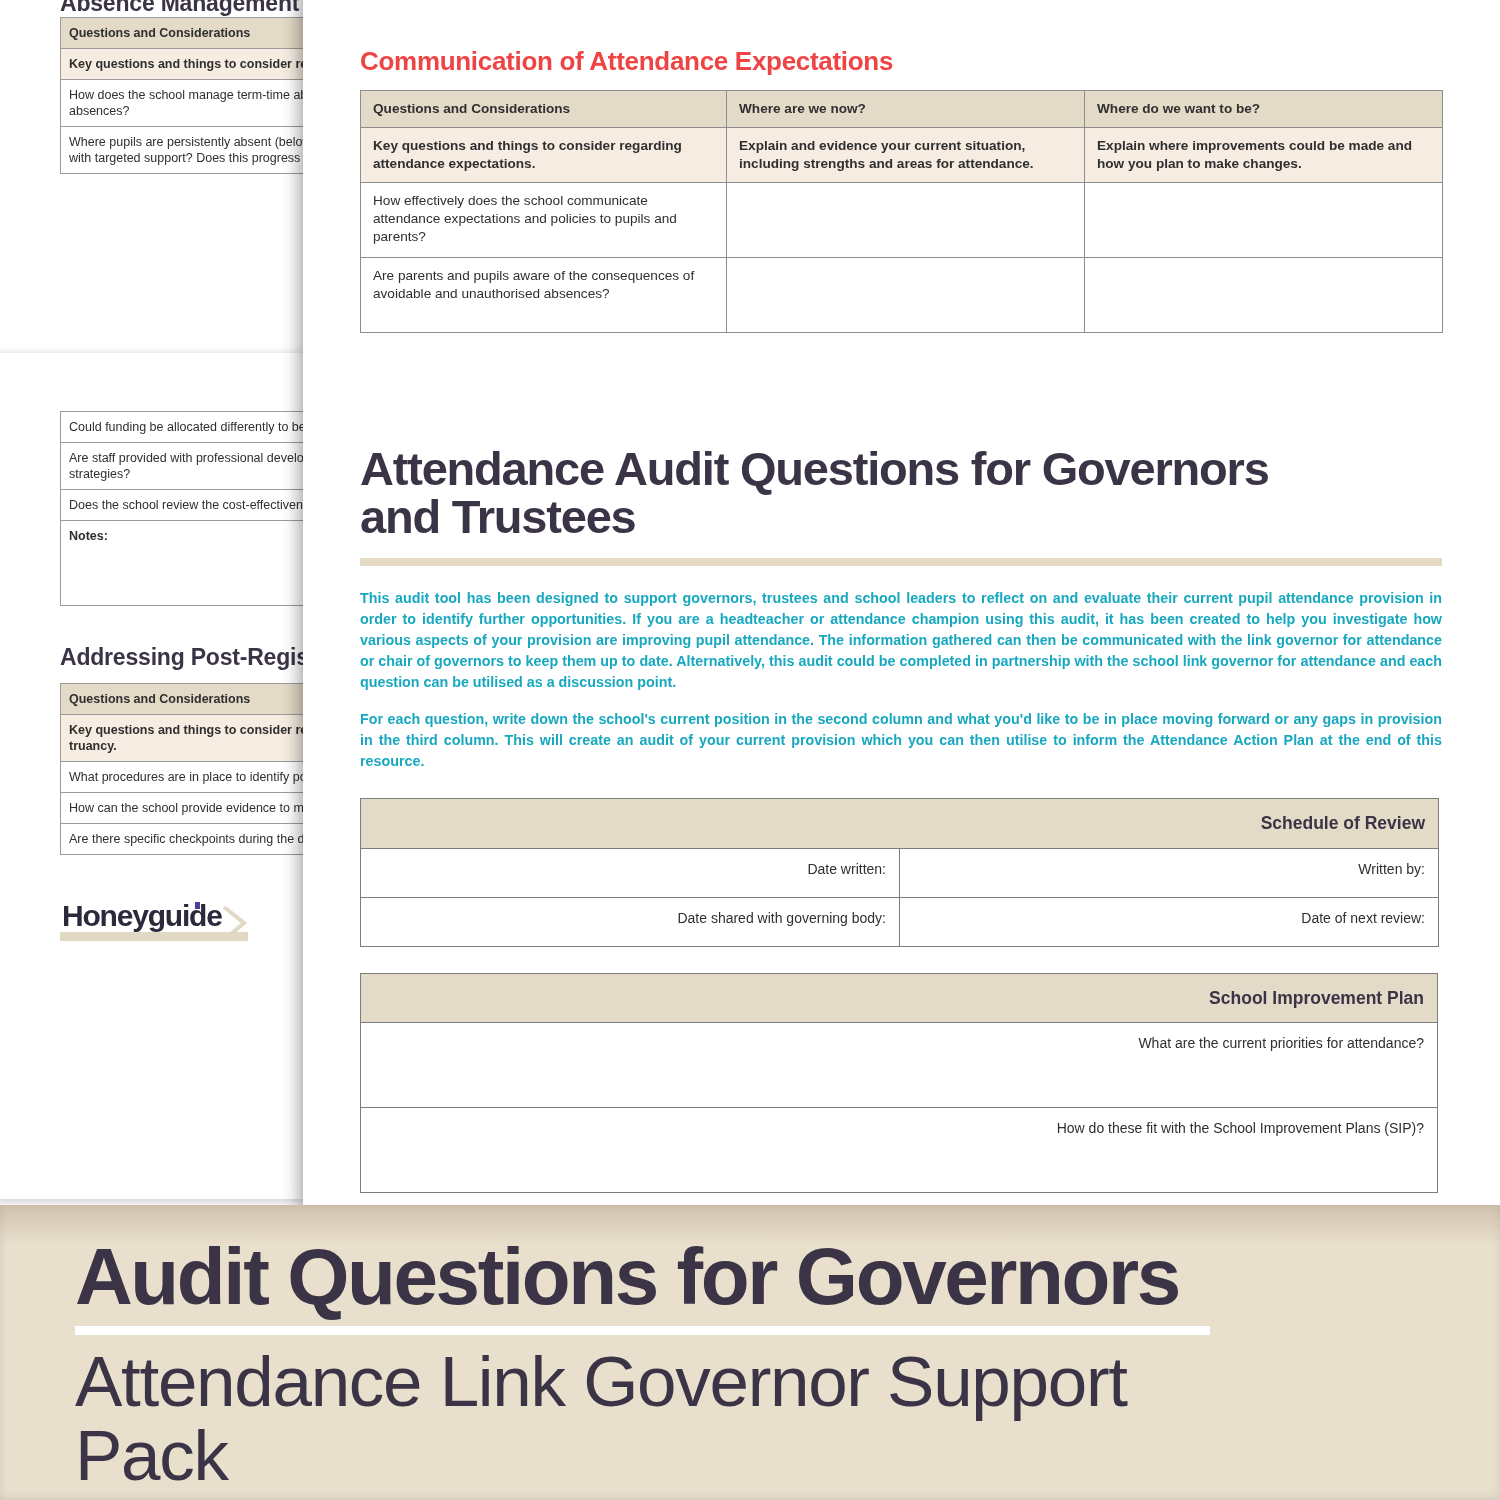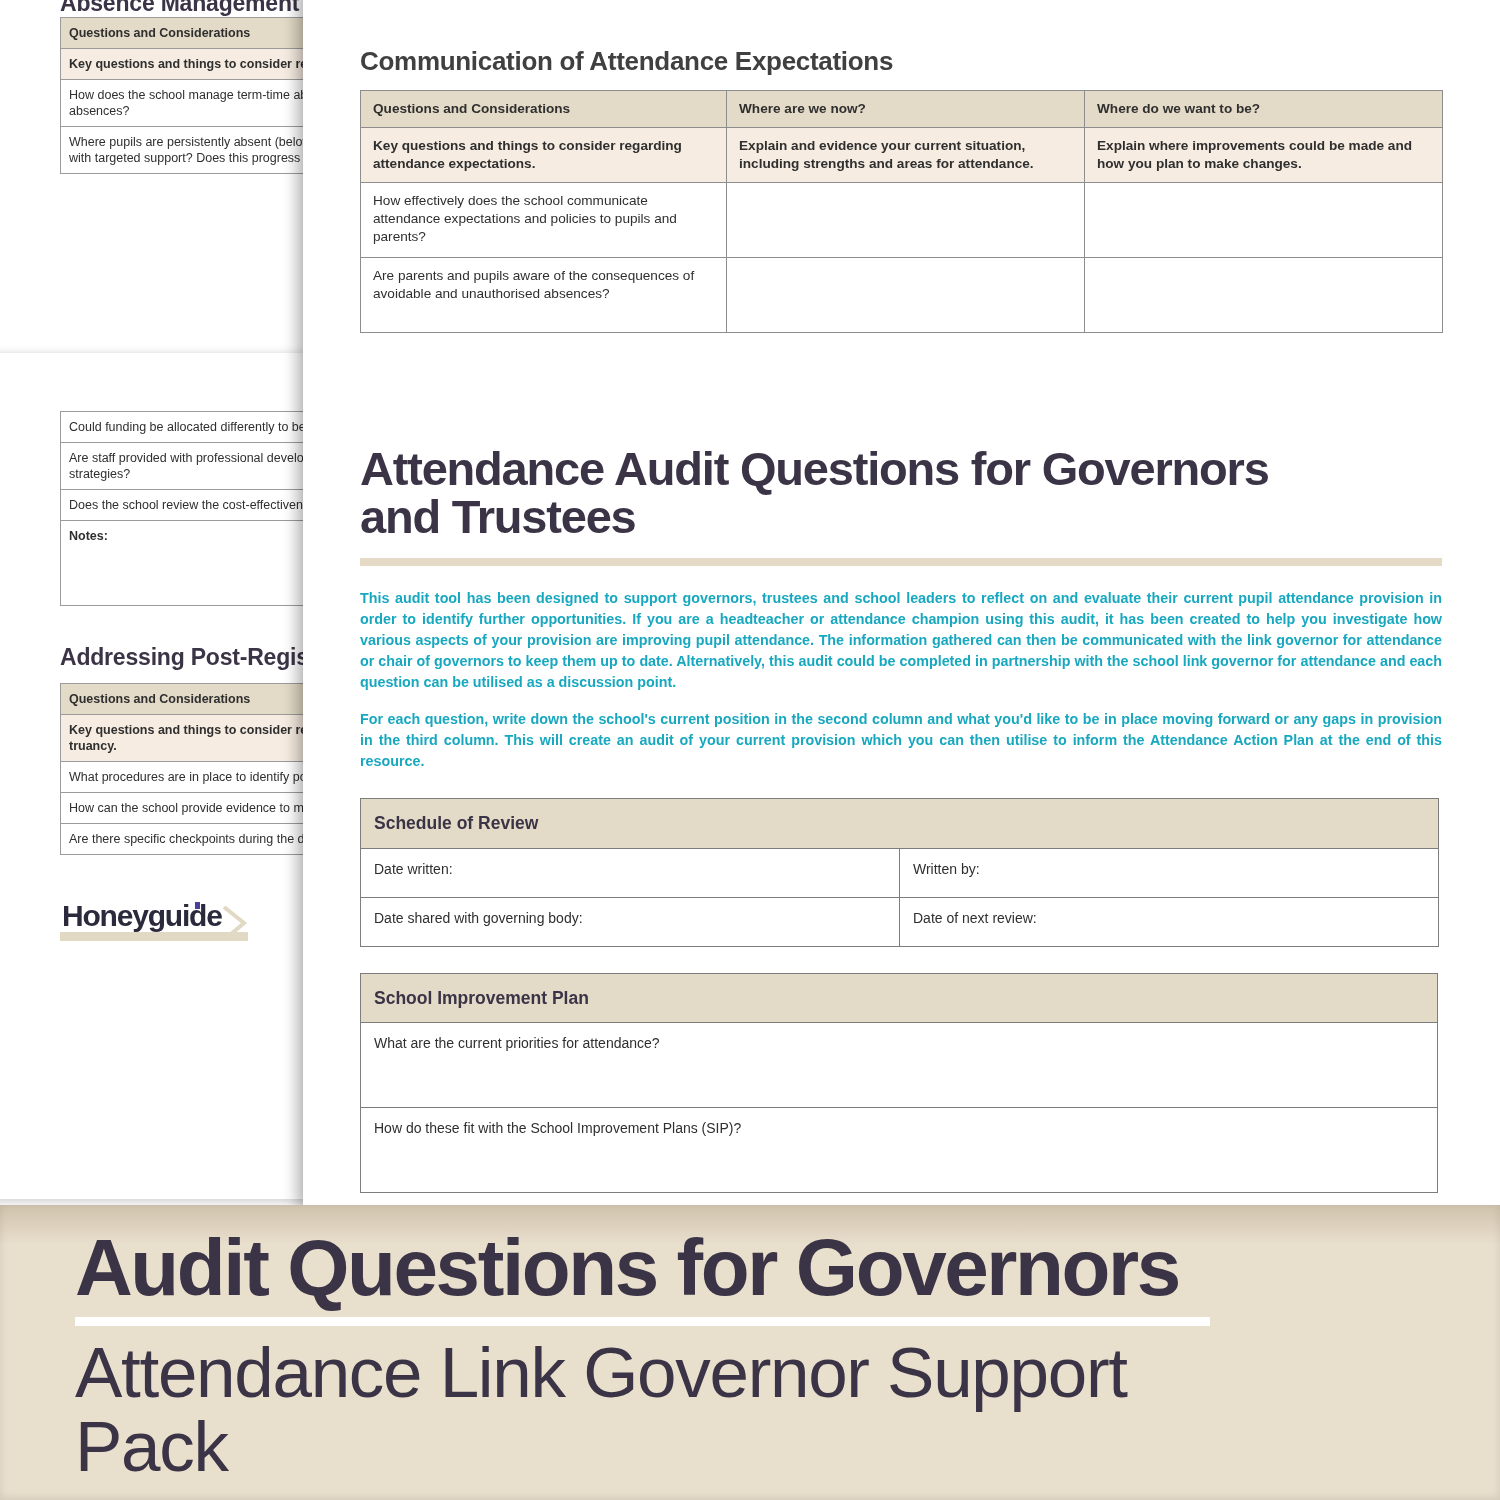--- a/index.html
+++ b/index.html
@@ -40,21 +40,21 @@
   
   #front-page{
     position:absolute;left:303px;top:-14px;width:1230px;height:1222px;
     background:#ffffff;
     box-shadow:-4px 0 16px rgba(0,0,0,.25), 0 4px 18px rgba(0,0,0,.18);
     overflow:hidden;
   }
   .fp-inner{position:absolute;left:57px;top:14px;width:1090px;}
 
   .fp-sec-title{
-    font-size:26px;font-weight:bold;color:#404040;
+    font-size:26px;font-weight:bold;color:#ef4444;
     letter-spacing:-.3px;margin:46px 0 13px 0;
   }
 
   table.fptbl{border-collapse:collapse;width:1082px;table-layout:fixed;}
   table.fptbl td{
     border:1px solid #8d8d8d;padding:9px 12px;vertical-align:top;
     font-size:13.6px;line-height:1.32;color:#2f2f2f;
   }
   td.fp-colhead{background:#e3dac7;font-weight:bold;font-size:17px;color:#3b3446;padding:14px 12px;}
   td.fp-keyq{background:#f6ece1;color:#17a8c0;font-weight:bold;font-size:14.6px;line-height:1.33;padding:13px 12px;}
@@ -66,21 +66,21 @@
     line-height:1.03;letter-spacing:-1.2px;
     margin:112px 0 0 0;max-width:990px;
   }
   .fp-rule{height:8px;background:#e4dac6;margin:16px 0 22px 0;width:1082px;}
   .fp-body{
     color:#17a8c0;font-weight:bold;font-size:14.3px;line-height:1.47;
     text-align:justify;margin:0 0 16px 0;width:1082px;
   }
 
   
-  .fp-box{margin-top:26px;border-collapse:collapse;width:1078px;table-layout:fixed;}
+  .fp-box{margin-top:26px;border-collapse:collapse;width:1078px;table-layout:fixed;text-align:right;}
   .fp-box td{border:1px solid #7d7d7d;padding:11px 13px;vertical-align:top;
     font-size:14px;color:#2f2f2f;line-height:1.3;}
   .fp-box td.boxhead{background:#e3dac7;font-weight:bold;font-size:17.5px;color:#3b3446;padding:13px 13px;}
   .fp-box td.rowcell{height:26px;}
   .fp-box td.bigcell{height:62px;}
 
   
   .logo{position:relative;display:inline-block;margin-top:26px;}
   .logo-wrap{position:relative;display:inline-block;padding:0 26px 8px 2px;}
   .logo-bar{
@@ -102,21 +102,21 @@
   #banner{
     position:absolute;left:0;top:1205px;width:1500px;height:295px;
     background:#e9dfcd;
     box-shadow:0 -2px 9px rgba(0,0,0,.10) inset;
     overflow:hidden;
   }
   #banner-shade{
     position:absolute;left:0;top:0;width:100%;height:40px;
     background:linear-gradient(to bottom,rgba(150,130,100,.30),rgba(150,130,100,0));
   }
-  .banner-text{position:absolute;left:75px;top:25px;width:1150px;}
+  .banner-text{position:absolute;left:75px;top:34px;width:1150px;}
   .banner-title{
     font-size:80px;font-weight:bold;color:#3b3446;
     line-height:.96;letter-spacing:-2.4px;margin:0;
     font-stretch:condensed;
   }
   .banner-div{height:9px;background:#ffffff;margin:10px 0 10px 0;width:1135px;}
   .banner-sub{
     font-size:71px;color:#3b3446;letter-spacing:-1.3px;margin:0;line-height:1.05;
     font-weight:400;
   }

